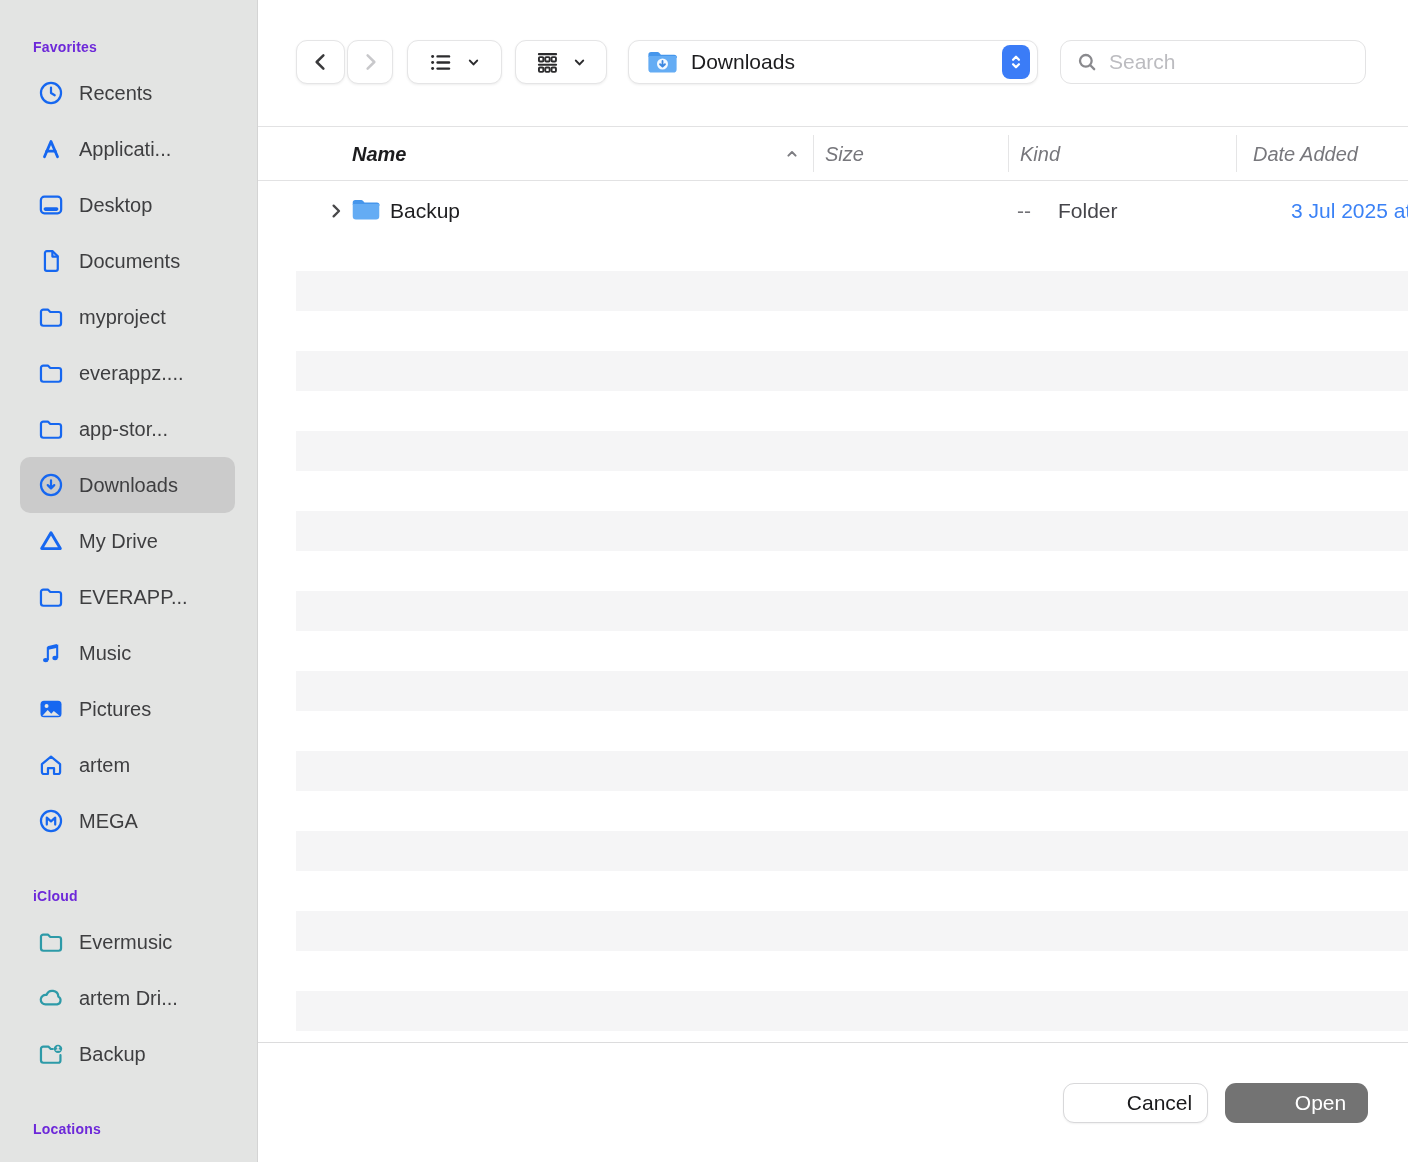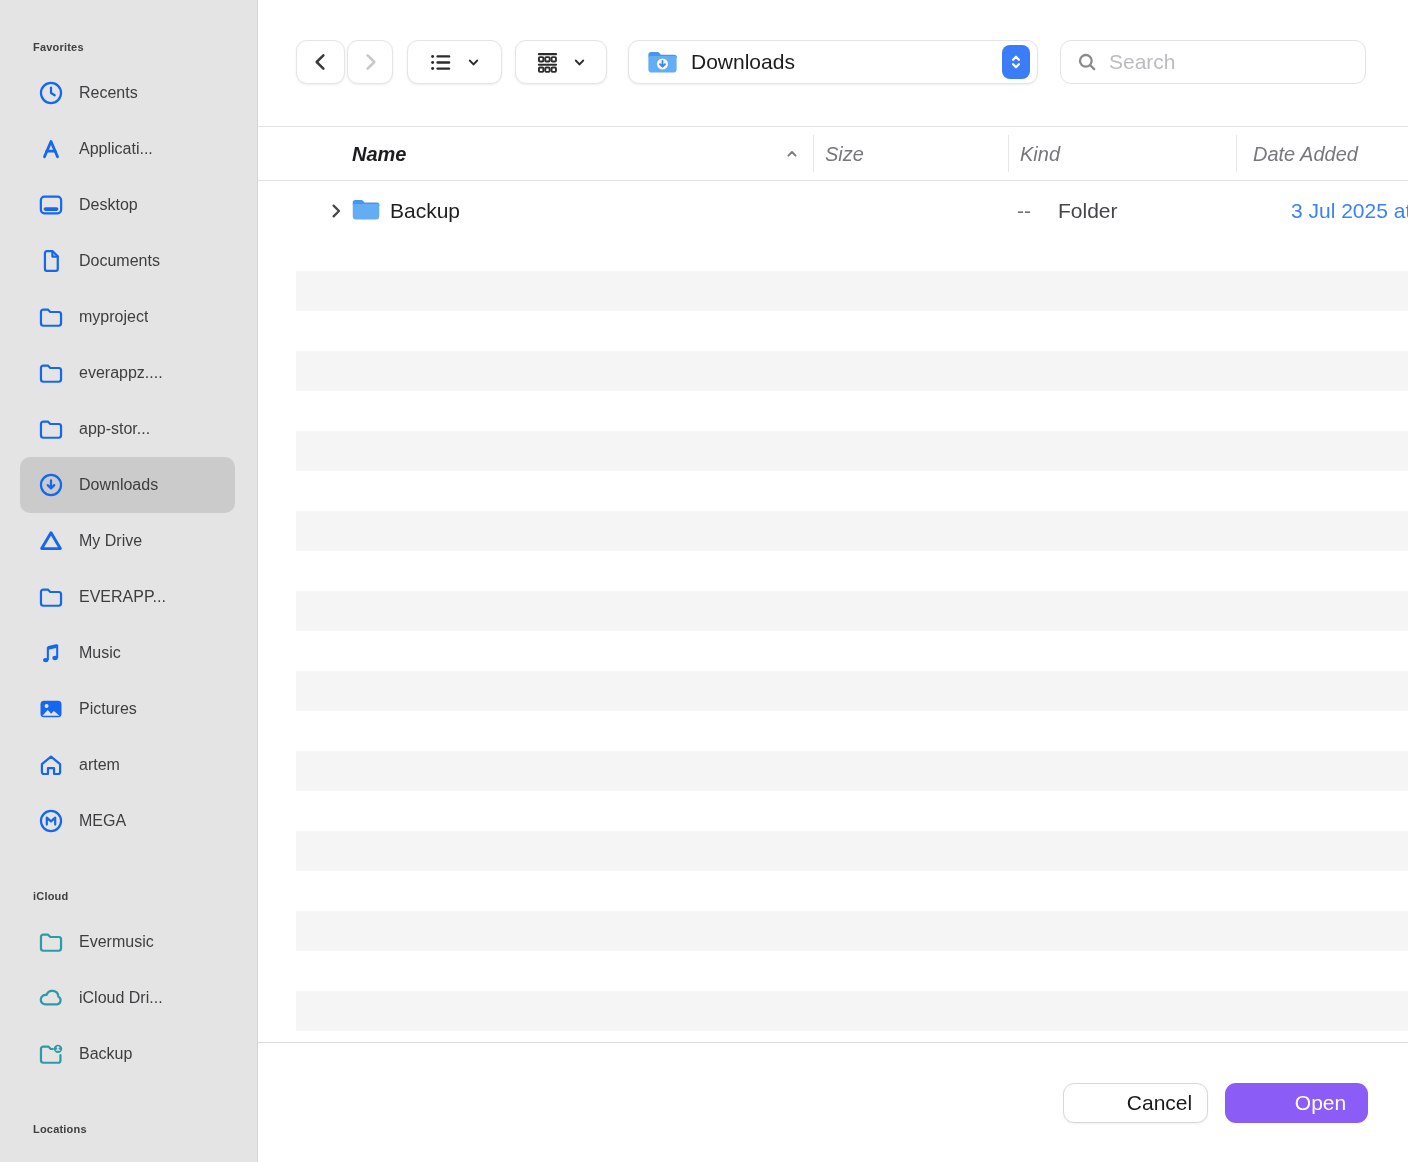--- a/index.html
+++ b/index.html
@@ -10,34 +10,34 @@
     -webkit-font-smoothing: antialiased;
   }
   svg { display:block; }
 
   
   .sidebar {
     position:absolute; left:0; top:0; width:258px; height:1162px;
     background:#e3e4e3; border-right:1px solid #d4d4d4; overflow:hidden;
   }
   .sb-header {
-    margin:36px 0 0 33px; font-size:11px; font-weight:700; color:#404040;
+    margin:36px 0 0 33px; font-size:14px; font-weight:700; color:#6d28d9;
     height:22px; line-height:22px; letter-spacing:.2px;
   }
   .sb-items { margin-top:7px; }
   .sb-item {
     height:56px; margin:0 22px 0 20px; padding-left:16px; border-radius:10px;
     display:flex; align-items:center; gap:13px; cursor:default;
   }
   .sb-item.selected { background:#cbcbcb; }
   .sb-icon { width:30px; height:30px; flex:0 0 30px; color:#1667f0;
     display:flex; align-items:center; justify-content:center; }
   .sb-item.teal .sb-icon { color:#2d9aa8; }
   .sb-label {
-    font-size:16px; color:#3e3e40; white-space:nowrap; overflow:hidden;
+    font-size:20px; color:#3e3e40; white-space:nowrap; overflow:hidden;
   }
 
   
   .main { position:absolute; left:258px; top:0; width:1150px; height:1162px; background:#fff; }
 
   
   .toolbar { position:relative; height:127px; border-bottom:1px solid #e2e2e3; background:#fff; }
   .tb-btn {
     position:absolute; top:40px; height:44px; background:#fff;
     border:1px solid #e5e5e6; border-radius:11px;
@@ -106,21 +106,21 @@
   .btn {
     position:absolute; top:40px; height:40px; border-radius:11px; font-size:21px;
     display:flex; align-items:center; justify-content:center; cursor:default;
     font-family:"Liberation Sans","DejaVu Sans",sans-serif;
     padding-left:48px;
   }
   .btn-cancel {
     left:805px; width:145px; background:#fff; border:1px solid #d8d8da;
     box-shadow:0 1px 2px rgba(0,0,0,0.06); color:#1b1b1d;
   }
-  .btn-open { left:967px; width:143px; background:#8b5cf6; color:#fff; font-weight:500; border:none; }
+  .btn-open { left:967px; width:143px; background:#737373; color:#fff; font-weight:500; border:none; }
 </style>
 </head>
 <body>
 
 <aside class="sidebar">
   <div id="sidebar-sections">
       <div class="sb-header">Favorites</div>
       <div class="sb-items">
         <div class="sb-item">
           <span class="sb-icon">
@@ -255,21 +255,21 @@
             </svg>
           </span>
           <span class="sb-label">Evermusic</span>
         </div>
         <div class="sb-item teal">
           <span class="sb-icon">
             <svg width="28" height="28" viewBox="0 0 24 24" fill="none" stroke="currentColor" stroke-width="1.9" stroke-linecap="round" stroke-linejoin="round">
               <path d="M7.5 17.5 a4.1 4.1 0 1 1 0.7 -8.1 a5.2 5.2 0 0 1 10.1 1.4 a3.6 3.6 0 0 1 -1.1 6.7 z"></path>
             </svg>
           </span>
-          <span class="sb-label">iCloud Dri...</span>
+          <span class="sb-label">artem Dri...</span>
         </div>
         <div class="sb-item teal">
           <span class="sb-icon">
             <svg width="28" height="28" viewBox="0 0 24 24" fill="none" stroke="currentColor" stroke-width="1.9" stroke-linecap="round" stroke-linejoin="round">
               <path d="M3.4 8.6 V17.4 a2.1 2.1 0 0 0 2.1 2.1 h12.6 a2 2 0 0 0 2 -2 V13 M13.6 7.7 h-1.8 l-2.1 -2.1 H5.4 a2 2 0 0 0 -2 2 v1"></path>
               <circle cx="18" cy="7.6" r="3.6" fill="currentColor" stroke="none"></circle>
               <circle cx="18" cy="6.5" r="1.15" fill="#e3e4e3" stroke="none"></circle>
               <path d="M15.8 9.3 a2.3 2.3 0 0 1 4.4 0 z" fill="#e3e4e3" stroke="none"></path>
             </svg>
           </span>

